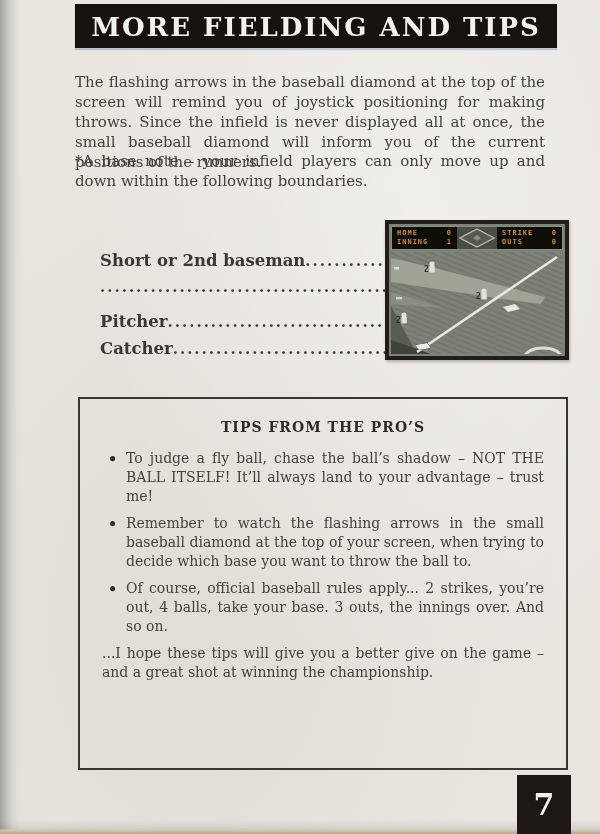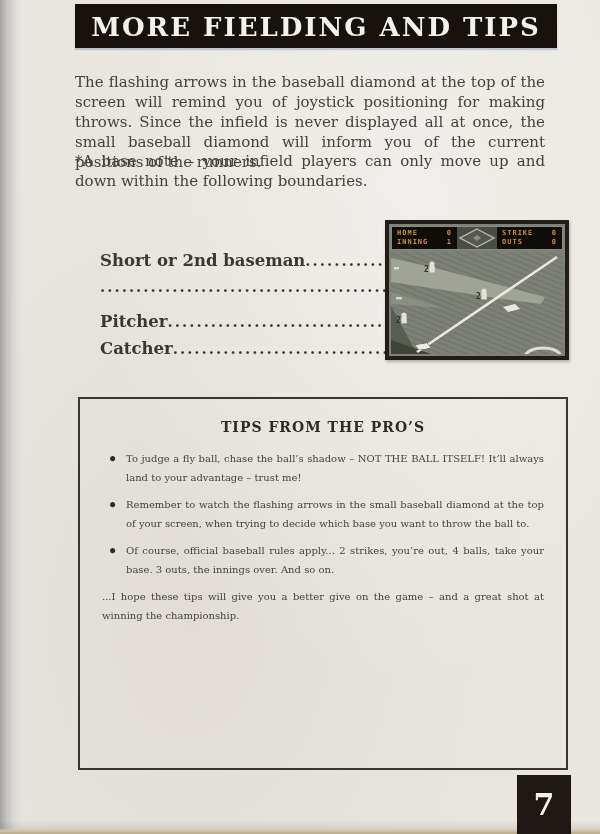--- a/index.html
+++ b/index.html
@@ -60,21 +60,21 @@
   
   .tips-box{
     position:absolute; left:78px; top:397px; width:490px; height:373px;
     border:2px solid #3a362f; box-sizing:border-box; padding:14px 22px 0;
   }
   .tips-title{margin:6px 0 14px; text-align:center; font-size:14px;
     letter-spacing:1px; color:#2e2b26; font-weight:bold;}
   .tip{display:flex; margin:0 0 8px 6px;}
   .tip-bullet{flex:none; width:10px; margin-right:8px; font-size:14.5px;
     line-height:19px; font-weight:bold; color:#2e2b26;}
-  .tip p, .closing{margin:0; font-size:10px; line-height:19px; text-align:justify;}
+  .tip p, .closing{margin:0; font-size:14px; line-height:19px; text-align:justify;}
   .closing{margin-top:8px;}
 
   .page-num{
     position:absolute; left:517px; top:775px; width:54px; height:59px;
     background:#1d1813; color:#f3f1ec; display:flex; align-items:center;
     justify-content:center; font-size:30px; font-weight:bold;
   }
 </style>
 </head>
 <body>

